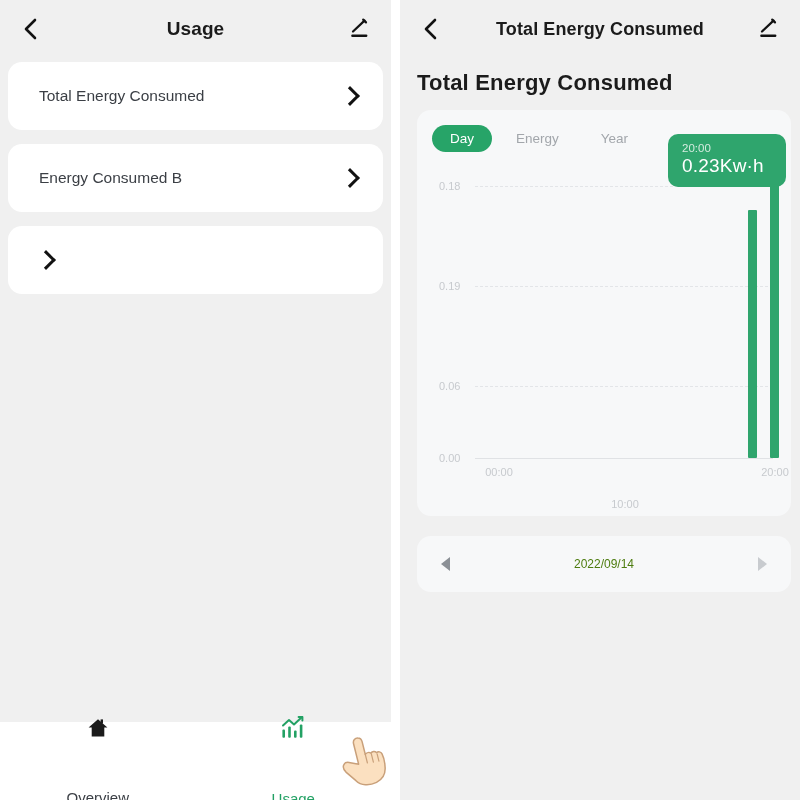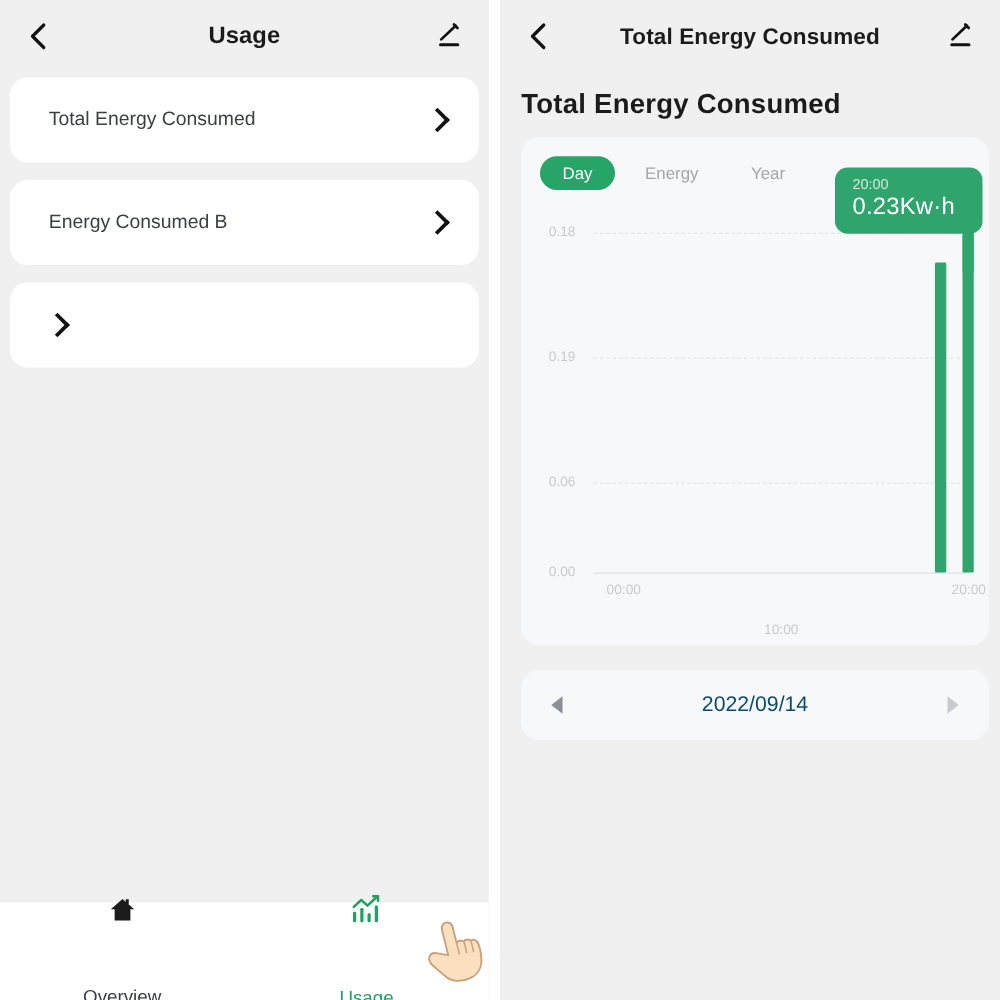--- a/index.html
+++ b/index.html
@@ -205,21 +205,21 @@
     border-top: 7px solid transparent;
     border-bottom: 7px solid transparent;
     border-right: 9px solid #8b9096;
   }
   .tri-right {
     width: 0; height: 0;
     border-top: 7px solid transparent;
     border-bottom: 7px solid transparent;
     border-left: 9px solid #c8cbcf;
   }
-  .date-value { font-size: 17px; color: #0c4a6e; }
+  .date-value { font-size: 12px; color: #4d7c0f; }
 </style>
 </head>
 <body>
 
 <div id="app">
 
   <div class="panel panel-left">
 
     <div class="navbar">
       <div class="nav-back">

